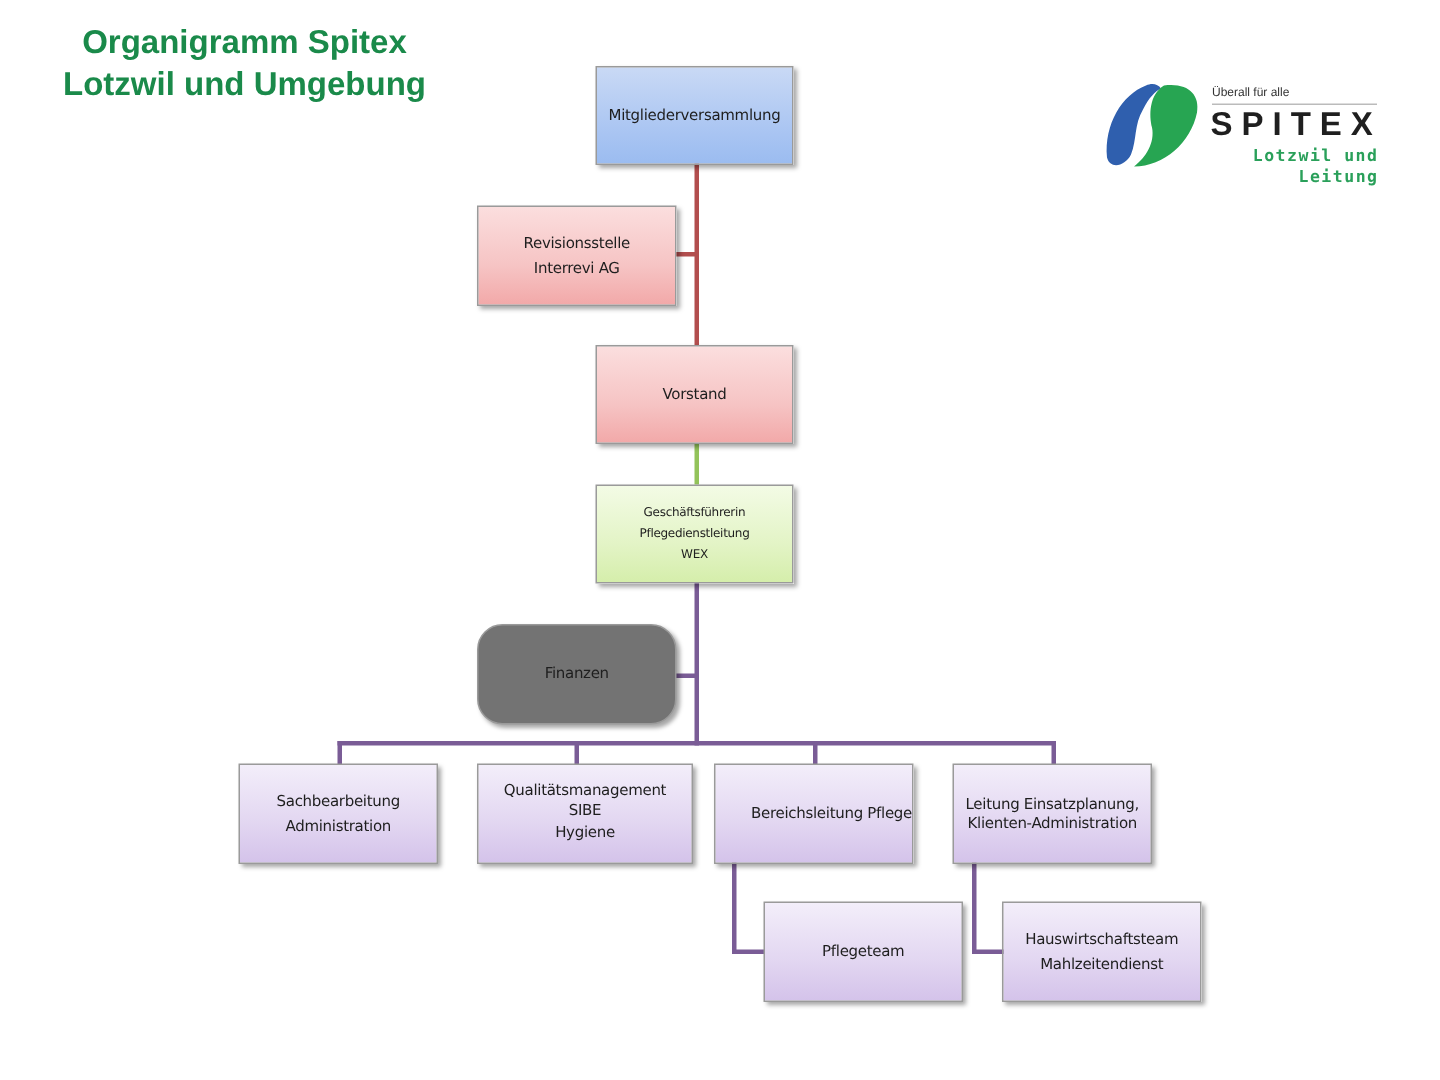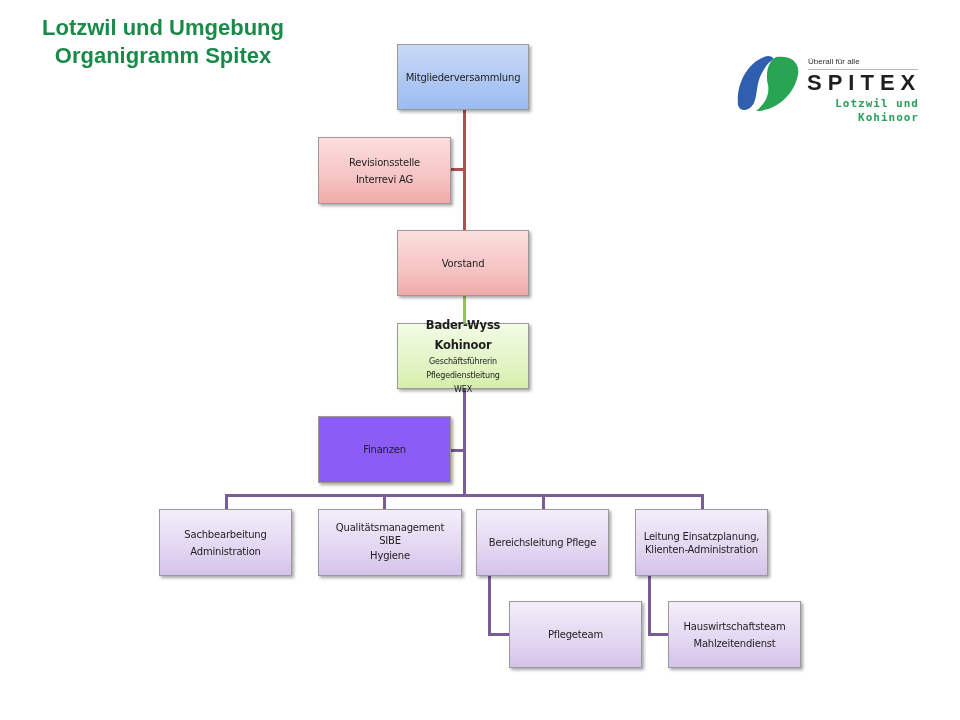--- a/index.html
+++ b/index.html
@@ -37,44 +37,44 @@
     position: absolute; box-sizing: border-box;
     border: 1px solid #9a9a9a;
     box-shadow: 2px 2px 3px rgba(0,0,0,0.35);
     display: flex; flex-direction: column; justify-content: center; align-items: center;
     text-align: center; font-size: 10px; line-height: 17px; color: #1e1e1e;
     font-family: "DejaVu Sans", sans-serif; letter-spacing: -0.2px;
   }
   .box.blue { background: linear-gradient(#c9d9f5, #a8c4f2 70%, #9bbcf0); }
   .box.pink { background: linear-gradient(#fbdede, #f6c4c4 60%, #f2a9a9); }
   .box.lime { background: linear-gradient(#f3fbe5, #e3f4c6 60%, #d5eeab); }
-  .box.peach { background: #8b5cf6; }
+  .box.peach { background: #737373; border-radius: 17px; }
   .box.lav { background: linear-gradient(#f3eefa, #e2d6f1 60%, #d4c3ea); }
   .box .bold { font-weight: bold; font-size: 11.5px; line-height: 20px; }
   .box .small { font-size: 8px; line-height: 14px; }
   .box .tight { line-height: 13px; }
 </style>
 </head>
 <body>
 
 <div class="title">
+  <div>Organigramm Spitex</div>
   <div>Lotzwil und Umgebung</div>
-  <div>Organigramm Spitex</div>
 </div>
 
 <div class="logo">
   <svg width="66" height="58" viewBox="0 0 66 58">
     <path d="M28 2 C12 8 0 28 2 50 C4 58 14 56 18 48 C22 38 20 28 26 18 C30 10 34 6 38 4 C36 1 32 0 28 2 Z" fill="#2f5fae"></path>
     <path d="M40 2 C30 8 30 22 32 30 C34 40 28 50 20 56 C40 56 58 40 62 20 C64 8 56 0 40 2 Z" fill="#27a552"></path>
   </svg>
   <div class="tag">Überall für alle</div>
   <div class="rule"></div>
   <div class="brand">SPITEX</div>
   <div class="sub1">Lotzwil und</div>
-  <div class="sub2">Kohinoor</div>
+  <div class="sub2">Leitung</div>
 </div>
 
 <div class="line red" style="left:463px; top:109px; width:3px; height:121px;"></div>
 <div class="line red" style="left:450px; top:168px; width:15px; height:3px;"></div>
 <div class="line green" style="left:463px; top:296px; width:3px; height:27px;"></div>
 <div class="line purple" style="left:463px; top:388px; width:3px; height:109px;"></div>
 <div class="line purple" style="left:450px; top:449px; width:15px; height:3px;"></div>
 <div class="line purple" style="left:225px; top:494px; width:479px; height:3px;"></div>
 <div class="line purple" style="left:225px; top:494px; width:3px; height:16px;"></div>
 <div class="line purple" style="left:383px; top:494px; width:3px; height:16px;"></div>
@@ -92,42 +92,41 @@
 <div class="box pink" style="left:318px; top:137px; width:133px; height:67px;">
   <span>Revisionsstelle</span>
   <span>Interrevi AG</span>
 </div>
 
 <div class="box pink" style="left:397px; top:230px; width:132px; height:66px;">
   <span>Vorstand</span>
 </div>
 
 <div class="box lime" style="left:397px; top:323px; width:132px; height:66px;">
-  <span class="bold">Bader-Wyss Kohinoor</span>
   <span class="small">Geschäftsführerin</span>
   <span class="small">Pflegedienstleitung</span>
   <span class="small">WEX</span>
 </div>
 
 <div class="box peach" style="left:318px; top:416px; width:133px; height:67px;">
   <span>Finanzen</span>
 </div>
 
 <div class="box lav" style="left:159px; top:509px; width:133px; height:67px;">
   <span>Sachbearbeitung</span>
   <span>Administration</span>
 </div>
 
 <div class="box lav" style="left:318px; top:509px; width:144px; height:67px;">
   <span class="tight">Qualitätsmanagement</span>
   <span class="tight">SIBE</span>
   <span>Hygiene</span>
 </div>
 
-<div class="box lav" style="left:476px; top:509px; width:133px; height:67px;">
+<div class="box lav" style="left:476px; top:509px; width:133px; height:67px;align-items:flex-end;">
   <span>Bereichsleitung Pflege</span>
 </div>
 
 <div class="box lav" style="left:635px; top:509px; width:133px; height:67px;">
   <span class="tight">Leitung Einsatzplanung,</span>
   <span class="tight">Klienten-Administration</span>
 </div>
 
 <div class="box lav" style="left:509px; top:601px; width:133px; height:67px;">
   <span>Pflegeteam</span>

